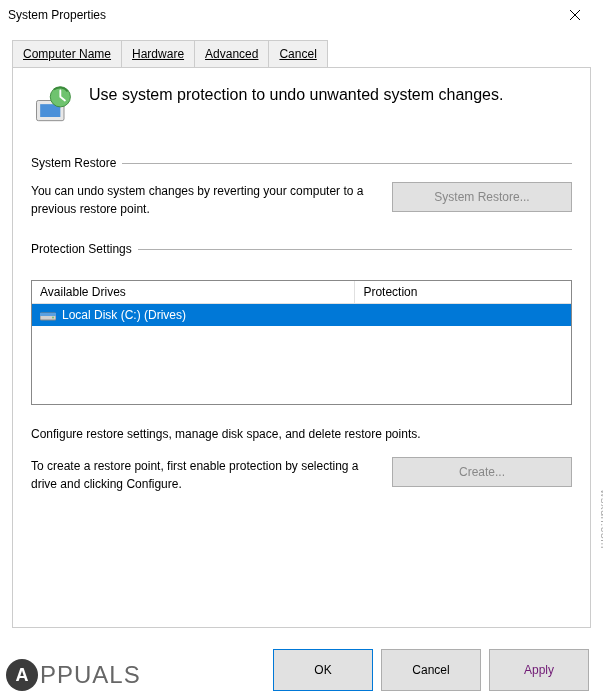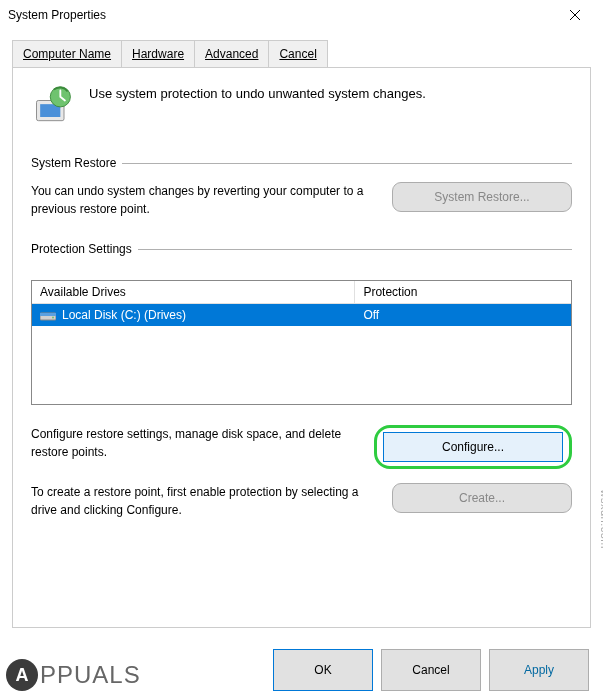--- a/index.html
+++ b/index.html
@@ -66,21 +66,21 @@
       background: #fff;
       min-height: 560px;
     }
     .intro-row {
       display: flex;
       gap: 14px;
       align-items: flex-start;
       margin-bottom: 28px;
     }
     .shield-icon { width: 44px; height: 44px; flex-shrink: 0; }
-    .intro-text { font-size: 13px; color: #000; padding-top: 2px; }
+    .intro-text { font-size: 16px; color: #000; padding-top: 2px; }
     .fieldset {
       margin-bottom: 24px;
     }
     .fieldset-label-row {
       display: flex;
       align-items: center;
       margin-bottom: 12px;
     }
     .fieldset-label {
       font-size: 12px;
@@ -107,21 +107,20 @@
       height: 30px;
       font-family: inherit;
       font-size: 12px;
       border: 1px solid #adadad;
       background: #e1e1e1;
       cursor: pointer;
     }
     .action-btn:disabled {
       color: #888;
       cursor: default;
-      border-radius: 9px;
     }
     .action-btn.highlighted {
       background: #e5f1fb;
       border: 1px solid #0078d7;
     }
     .highlight-ring {
       border: 3px solid #2ecc40;
       border-radius: 16px;
       padding: 4px 6px;
       display: inline-block;
@@ -190,21 +189,21 @@
     .dlg-btn {
       width: 100px;
       height: 42px;
       font-family: inherit;
       font-size: 12px;
       border: 1px solid #adadad;
       background: #e1e1e1;
       cursor: pointer;
     }
     .dlg-btn:disabled {
-      color: #0369a1;
+      color: #701a75;
       cursor: default;
     }
     .dlg-btn.default-btn {
       border: 1px solid #0078d7;
     }
     .watermark {
       position: absolute;
       right: 4px;
       bottom: 150px;
       transform: rotate(90deg);
@@ -272,30 +271,26 @@
         <div class="drive-body">
           <div class="drive-row">
             <div class="drive-cell-main">
               <svg class="drive-icon" viewBox="0 0 16 12">
                 <rect x="0" y="4" width="16" height="7" rx="1" fill="#d0d0d0" stroke="#888"></rect>
                 <rect x="0" y="4" width="16" height="3" fill="#5aa0e0"></rect>
                 <circle cx="13" cy="8.5" r="1" fill="#6fc36f"></circle>
               </svg>
               <span>Local Disk (C:) (Drives)</span>
             </div>
-            <div class="drive-cell-prot">Off</div>
           </div>
         </div>
       </div>
 
       <div class="action-row">
         <div class="desc">Configure restore settings, manage disk space, and delete restore points.</div>
-        <span class="highlight-ring">
-          <button class="action-btn highlighted">Configure...</button>
-        </span>
       </div>
 
       <div class="action-row">
         <div class="desc">To create a restore point, first enable protection by selecting a drive and clicking Configure.</div>
         <button class="action-btn" disabled="">Create...</button>
       </div>
     </div>
 
   </div>
 </div>

